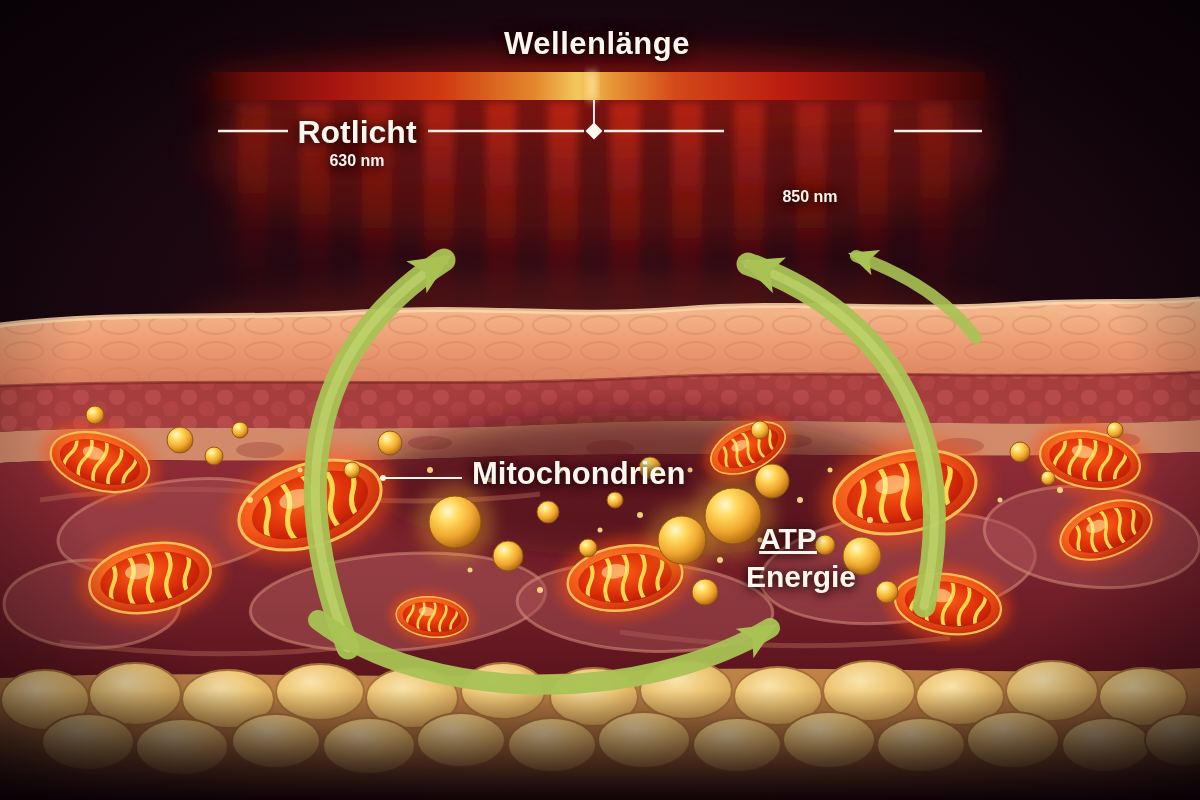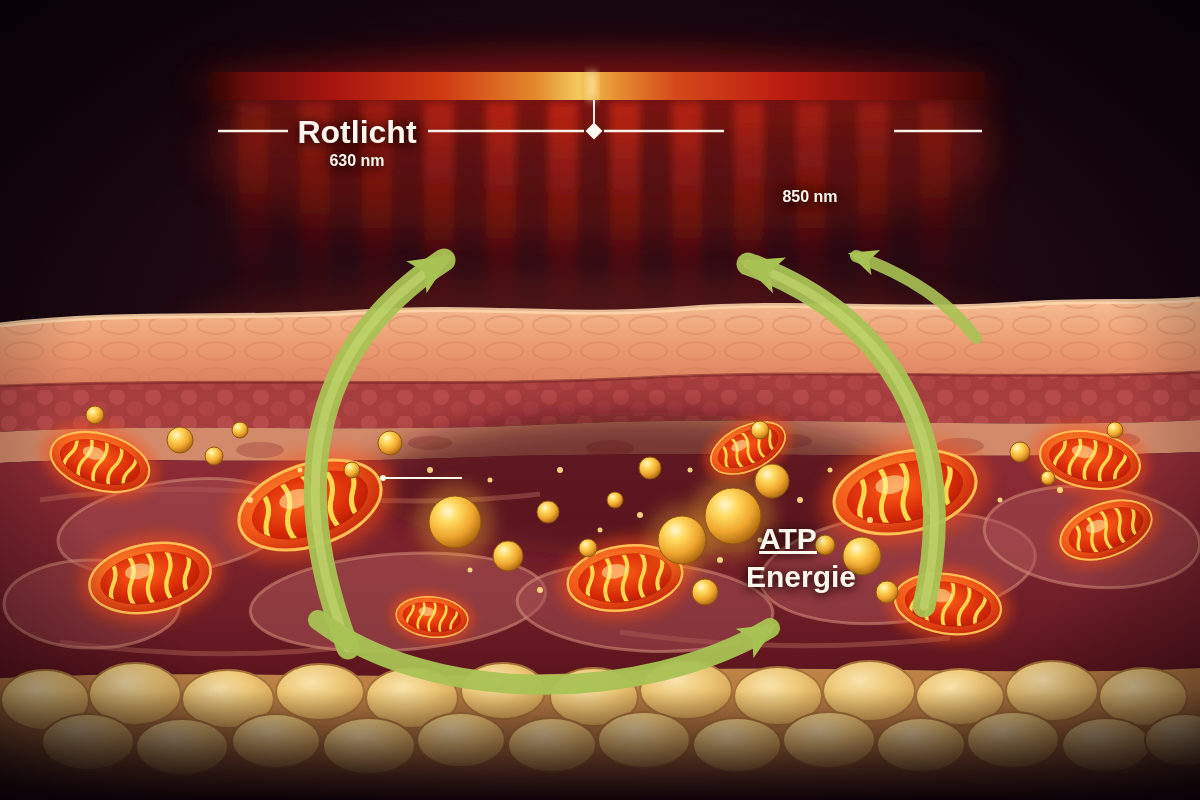--- a/index.html
+++ b/index.html
@@ -319,18 +319,20 @@
     <line x1="594" y1="100" x2="594" y2="124" stroke="#ffffff" stroke-width="2" opacity="0.9"></line>
     <rect x="-6" y="-6" width="12" height="12" transform="translate(594,131) rotate(45)" fill="#fdf8f0"></rect>
   </g>
 
   <g>
     <circle cx="383" cy="478" r="3" fill="#fdf6ec"></circle>
     <line x1="383" y1="478" x2="462" y2="478" stroke="#fdf6ec" stroke-width="2"></line>
   </g>
 </svg>
 
+  <div class="txt title" style="left:597px;top:26px;">Wellenlänge</div>
   <div class="txt scale-label" style="left:357px;top:114px;">Rotlicht</div>
   <div class="txt scale-value" style="left:357px;top:152px;">630 nm</div>
   <div class="txt scale-value" style="left:810px;top:154px;margin-top:34px;">850 nm</div>
+  <div class="txt txt-left anno-big" style="left:472px;top:456px;">Mitochondrien</div>
   <div class="txt anno-mid" style="left:788px;top:522px;text-decoration:underline;">ATP</div>
   <div class="txt anno-mid" style="left:801px;top:560px;">Energie</div>
 </div>
 
 </body></html>

